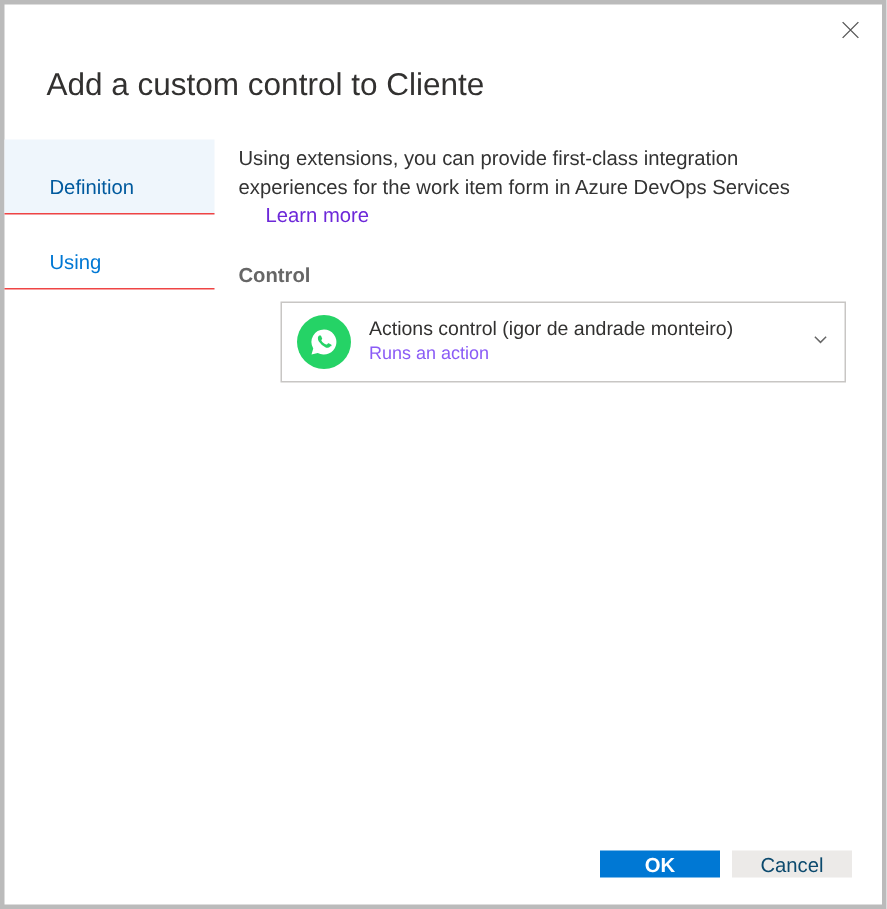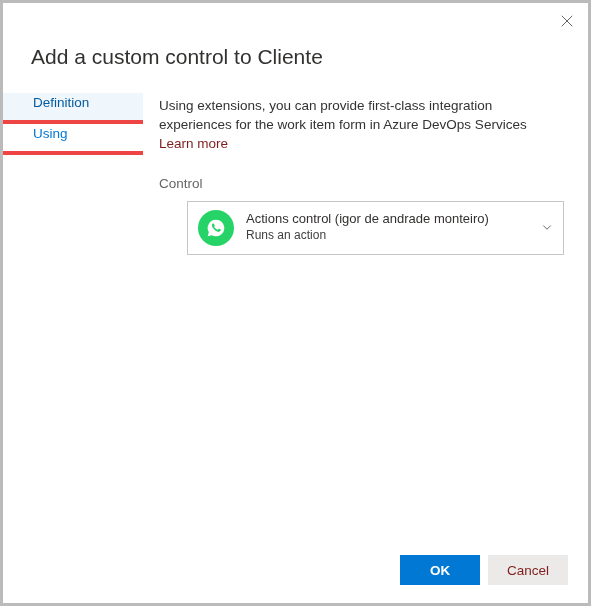--- a/index.html
+++ b/index.html
@@ -43,47 +43,48 @@
     .body {
       flex: 1;
       display: flex;
       padding: 0 0 0 0;
     }
     .sidebar {
       width: 140px;
       padding: 8px 0 0 0;
     }
     .sidebar-item {
-      padding: 2px 12px 10px 30px;
+      padding: 24px 12px 10px 30px;
       font-size: 13.5px;
       color: #0078d4;
       cursor: pointer;
-      border-bottom: 4px solid #ef4444;
+      border-bottom: 1px solid #ef4444;
     }
     .sidebar-item.active {
       background: #eff6fc;
       color: #005a9e;
     }
     .main {
       flex: 1;
       padding: 12px 24px 0 16px;
     }
     .desc {
       font-size: 13.5px;
       color: #333;
       line-height: 1.4;
       margin-bottom: 22px;
     }
     .desc .link {
-      color: #7f1d1d;
-      cursor: pointer;
+      color: #6d28d9;
+      cursor: pointer;
+      margin-left: 18px;
     }
     .section-label {
       font-size: 13.5px;
-      font-weight: 400;
+      font-weight: 700;
       color: #666;
       margin-bottom: 10px;
     }
     .control-select {
       border: 1px solid #c8c6c4;
       padding: 8px 10px;
       display: flex;
       align-items: center;
       gap: 12px;
       cursor: pointer;
@@ -101,49 +102,49 @@
     }
     .control-icon svg { width: 20px; height: 20px; fill: #fff; }
     .control-text { flex: 1; }
     .control-title {
       font-size: 13px;
       color: #323130;
       line-height: 1.3;
     }
     .control-sub {
       font-size: 12px;
-      color: #404040;
+      color: #8b5cf6;
       line-height: 1.3;
     }
     .chevron {
       color: #666;
     }
     .chevron svg { width: 12px; height: 12px; }
     .footer {
       display: flex;
       justify-content: flex-end;
       gap: 8px;
       padding: 14px 20px 18px 20px;
     }
     .btn {
       min-width: 80px;
-      height: 30px;
+      height: 18px;
       font-size: 13.5px;
       border: none;
       cursor: pointer;
       padding: 0 16px;
     }
     .btn-primary {
       background: #0078d4;
       color: #fff;
       font-weight: 600;
     }
     .btn-secondary {
       background: #eceae8;
-      color: #7f1d1d;
+      color: #0c4a6e;
     }
   </style>
 </head>
 <body>
 
 <div class="dialog">
 
   <div class="close-btn">
     <span>
       <svg viewBox="0 0 16 16">

